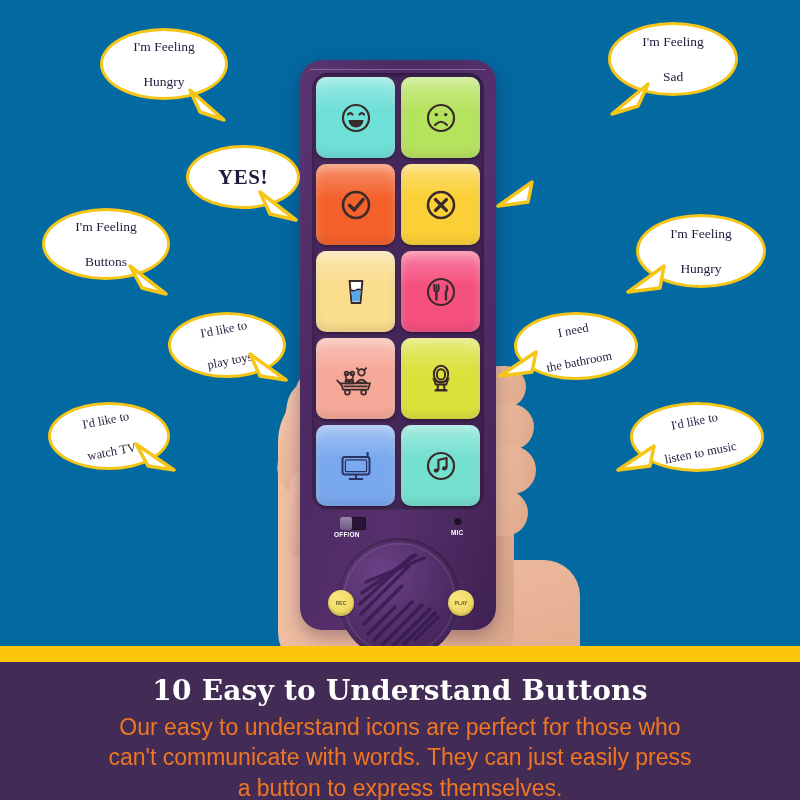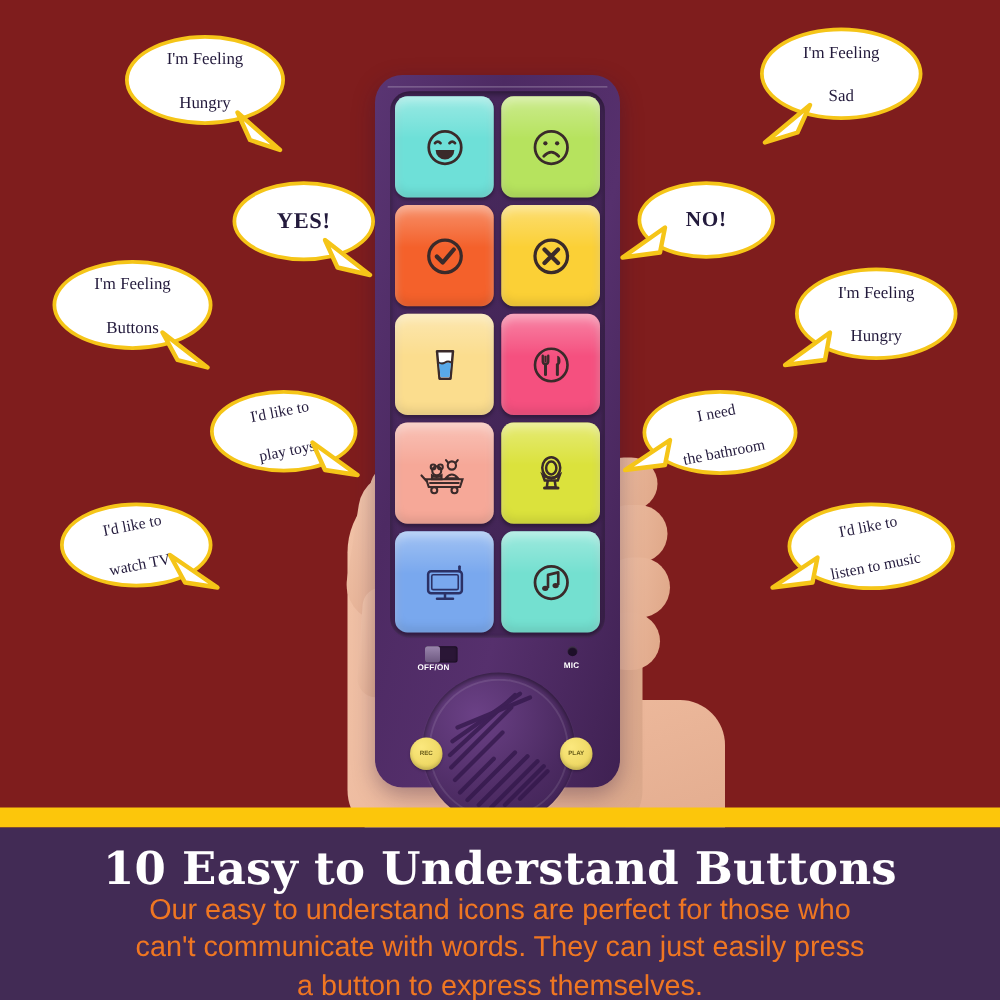--- a/index.html
+++ b/index.html
@@ -2,21 +2,21 @@
 <html><head>
 <meta charset="utf-8">
 <style>
   html,body{margin:0;padding:0;}
   body{
     width:800px;height:800px;
     font-family:"Liberation Sans", sans-serif;
     background:#ffffff;
     overflow:hidden;
   }
-  #stage{position:relative;width:800px;height:800px;overflow:hidden;background:#7f1d1d;}
+  #stage{position:relative;width:800px;height:800px;overflow:hidden;background:#0369a1;}
   .palm{
     position:absolute;left:278px;top:382px;width:236px;height:290px;
     background:linear-gradient(100deg,#f0bfa4 0%,#e8b296 40%,#dca88c 75%,#cf9madd 100%);
     background:linear-gradient(100deg,#f2c3a8 0%,#e9b498 45%,#dba88b 100%);
     border-radius:60px 70px 40px 40px;
   }
   .thumb{
     position:absolute;left:282px;top:378px;width:58px;height:120px;
     background:linear-gradient(120deg,#f3c6ac,#e2ab8e);
     border-radius:30px 20px 26px 30px;
@@ -121,21 +121,21 @@
     line-height:1.28;
     box-sizing:border-box;
   }
   .bubble span{display:block;padding:0 6px;}
 
   
   .yellow-bar{position:absolute;left:0;top:646px;width:800px;height:16px;background:#fcc60b;}
   .banner{position:absolute;left:0;top:662px;width:800px;height:138px;background:#422b55;overflow:hidden;}
   .banner-title{
     position:absolute;left:0;top:12px;width:800px;text-align:center;
-    color:#ffffff;font-size:36px;font-weight:bold;
+    color:#ffffff;font-size:28px;font-weight:bold;
     font-family:"DejaVu Serif", serif;letter-spacing:.2px;
   }
   .banner-body{
     position:absolute;left:100px;top:50px;width:600px;text-align:center;
     color:#ef7622;font-size:23px;line-height:1.32;
     font-family:"Liberation Sans", sans-serif;
   }
 </style>
 </head>
 <body>
@@ -301,30 +301,27 @@
     <path d="M4 4 L38 34 L14 26 Z" fill="#ffffff" stroke="#f5c518" stroke-width="3.5" stroke-linejoin="round"></path>
   </svg>
 
   <div class="bubble" style="left:608px;top:22px;width:130px;height:74px;font-size:13.5px;">
     <span><span>I'm Feeling</span><br><span>Sad</span></span>
   </div>
   <svg style="position:absolute;left:608px;top:80px;" width="44" height="38">
     <path d="M40 4 L4 34 L30 26 Z" fill="#ffffff" stroke="#f5c518" stroke-width="3.5" stroke-linejoin="round"></path>
   </svg>
 
-  <div class="bubble" style="left:186px;top:145px;width:114px;height:64px;font-size:18px;font-weight:bold;letter-spacing:.5px;">
+  <div class="bubble" style="left:186px;top:145px;width:114px;height:64px;font-size:21px;font-weight:bold;letter-spacing:.5px;">
     <span>YES!</span>
   </div>
   <svg style="position:absolute;left:258px;top:190px;" width="42" height="36">
     <path d="M2 2 L38 30 L12 24 Z" fill="#ffffff" stroke="#f5c518" stroke-width="3.5" stroke-linejoin="round"></path>
   </svg>
 
-  <div class="bubble" style="left:510px;top:145px;width:110px;height:62px;font-size:17px;font-weight:bold;letter-spacing:.5px;">
-    <span>NO!</span>
-  </div>
   <svg style="position:absolute;left:496px;top:178px;" width="40" height="34">
     <path d="M2 28 L36 4 L32 24 Z" fill="#ffffff" stroke="#f5c518" stroke-width="3.5" stroke-linejoin="round"></path>
   </svg>
 
   <div class="bubble" style="left:42px;top:208px;width:128px;height:72px;font-size:13.5px;">
     <span><span>I'm Feeling</span><br><span>Buttons</span></span>
   </div>
   <svg style="position:absolute;left:126px;top:264px;" width="44" height="36">
     <path d="M4 2 L40 30 L16 24 Z" fill="#ffffff" stroke="#f5c518" stroke-width="3.5" stroke-linejoin="round"></path>
   </svg>

